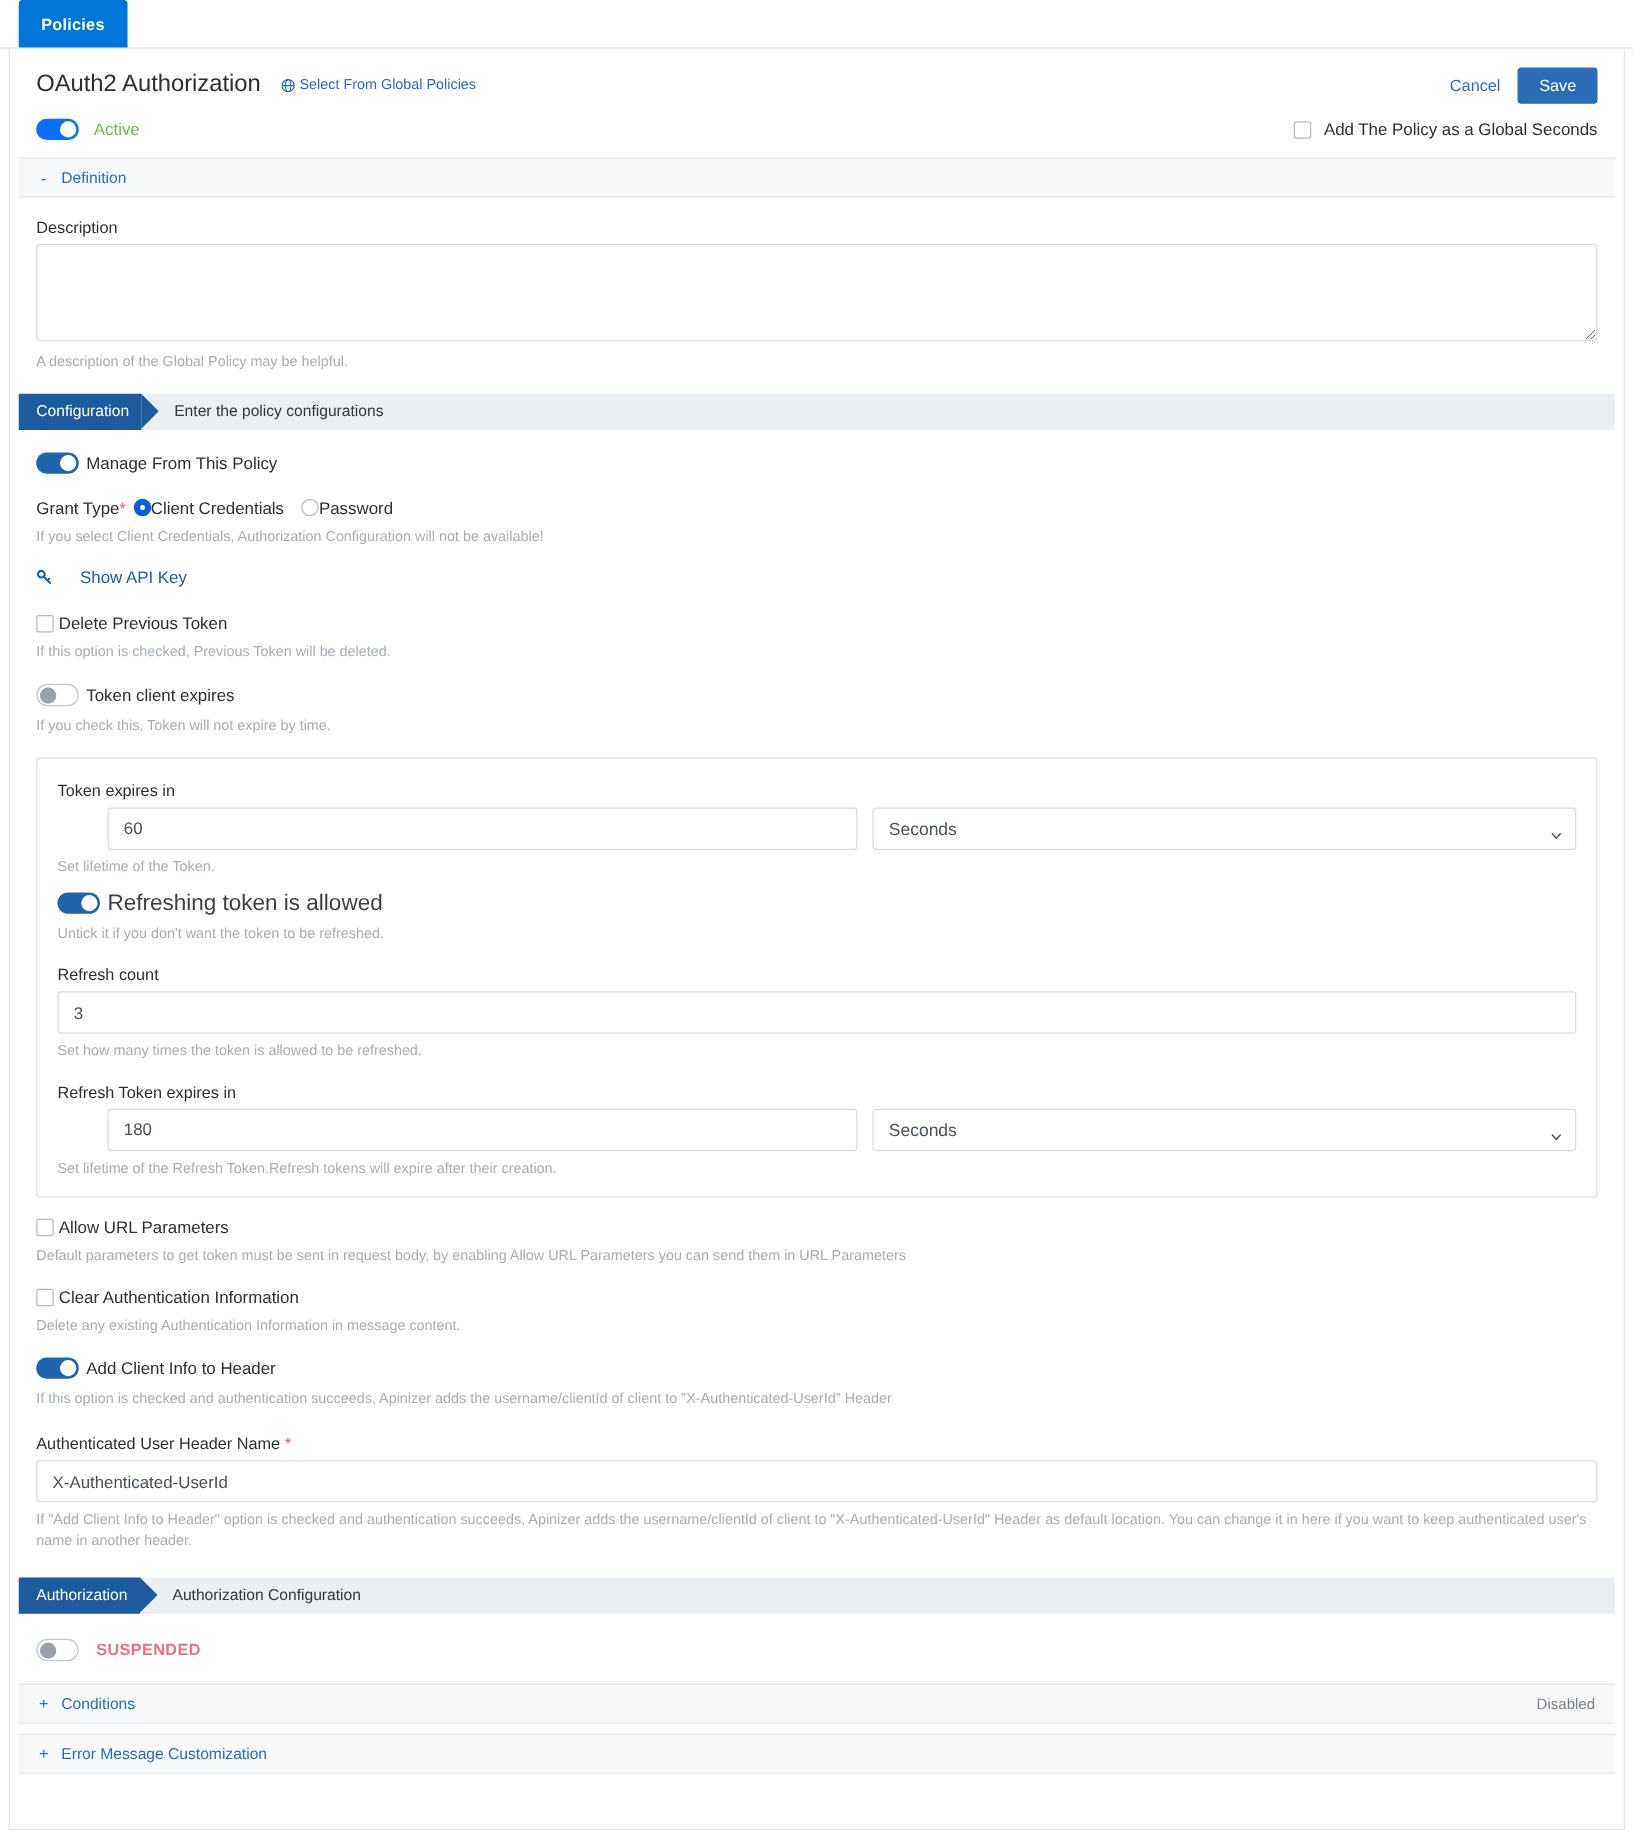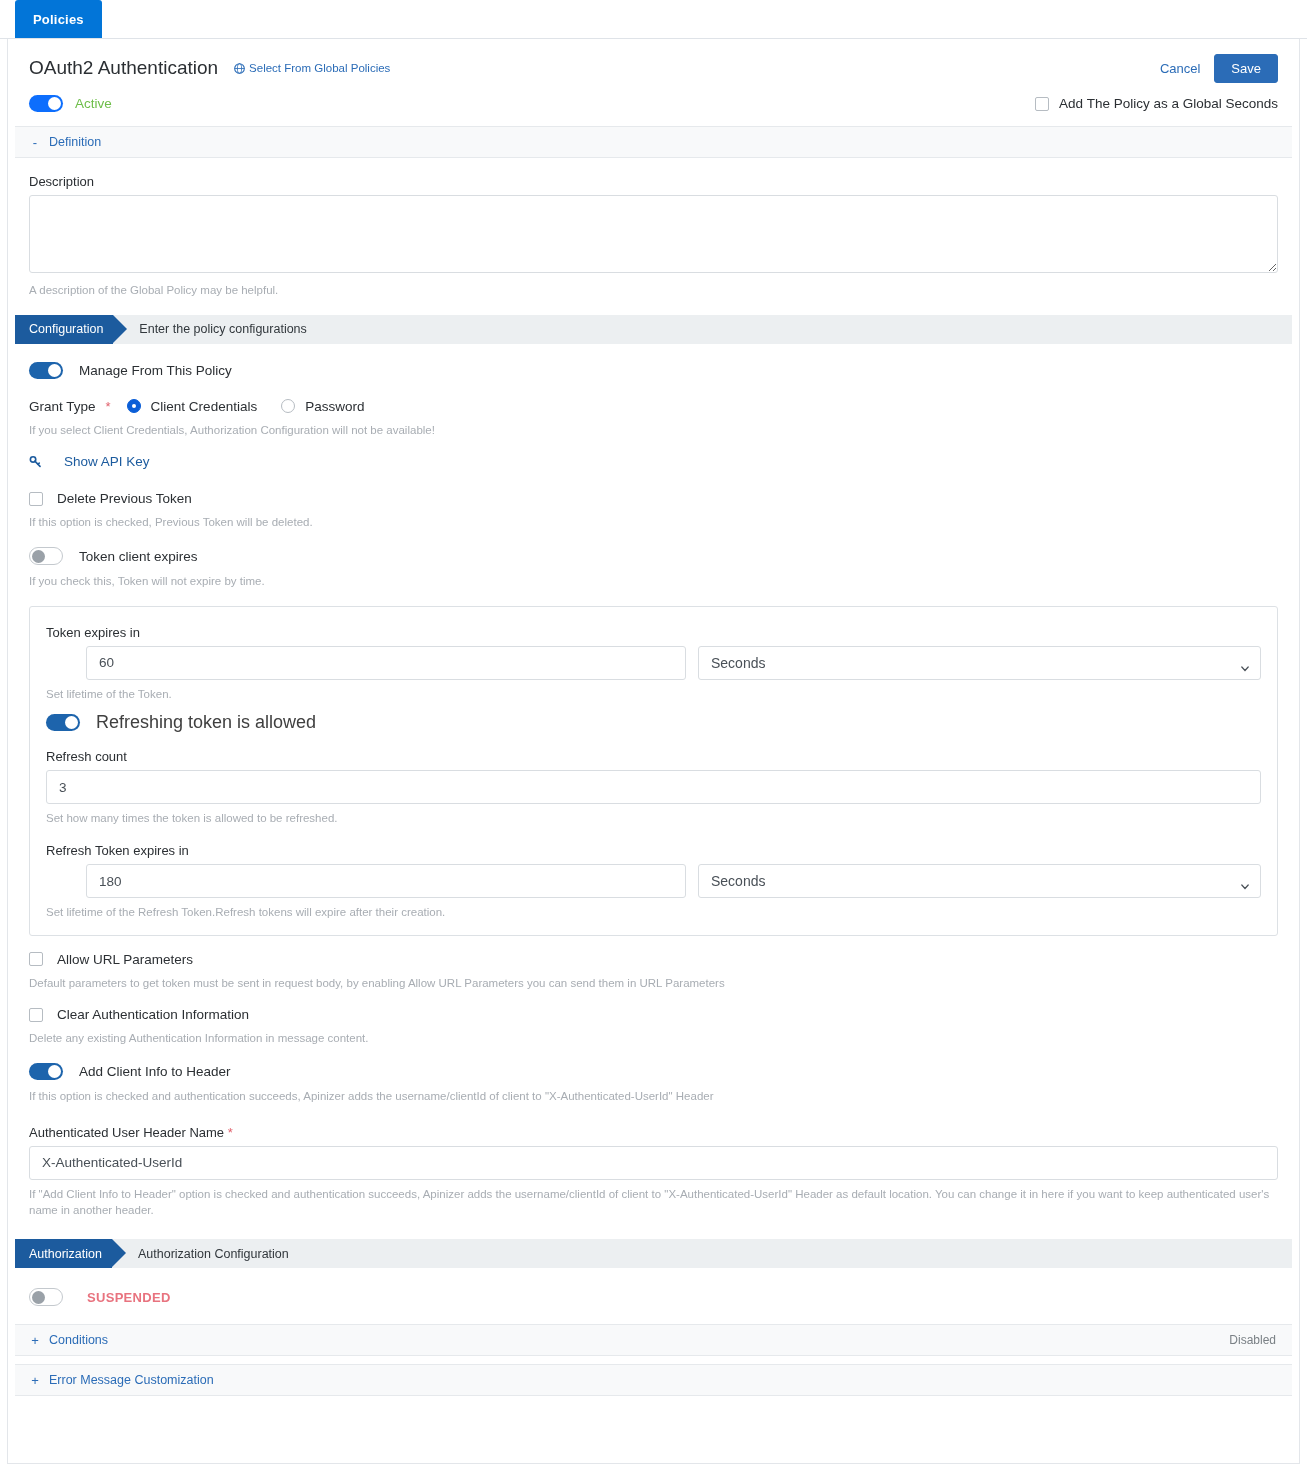--- a/index.html
+++ b/index.html
@@ -304,21 +304,20 @@
     position: absolute;
     right: 11px;
     top: 50%;
     margin-top: -3px;
     width: 8px; height: 8px;
   }
 
   .row-inline {
     display: flex;
     align-items: center;
-    gap: 10px;
     text-align: right;
   }
 
   .two-col {
     display: flex;
     gap: 12px;
     padding-left: 40px;
   }
   .two-col > .c1 { flex: 0 0 auto; width: 600px; }
   .two-col > .c2 { flex: 1 1 auto; }
@@ -359,21 +358,21 @@
 </head>
 <body>
 
 <div class="tabstrip">
   <div class="tab-active">Policies</div>
 </div>
 
 <div class="page">
 
   <div class="title-row">
-    <div class="policy-title">OAuth2 Authentication</div>
+    <div class="policy-title">OAuth2 Authorization</div>
     <div class="global-link">
       <span style="display:inline-flex;">
         <svg width="11" height="11" viewBox="0 0 16 16">
           <circle cx="8" cy="8" r="7" fill="none" stroke="#2b6cb7" stroke-width="1.6"></circle>
           <ellipse cx="8" cy="8" rx="3.1" ry="7" fill="none" stroke="#2b6cb7" stroke-width="1.2"></ellipse>
           <line x1="1" y1="8" x2="15" y2="8" stroke="#2b6cb7" stroke-width="1.2"></line>
         </svg>
       </span>
       <span>Select From Global Policies</span>
     </div>
@@ -481,20 +480,21 @@
         </div>
       </div>
       <div class="helper mt6">Set lifetime of the Token.</div>
 
       <div class="row-inline mt10">
         <span class="toggle on dark">
             <span class="knob"></span>
           </span>
         <span class="opt-label-sm" style="margin-left:6px;">Refreshing token is allowed</span>
       </div>
+      <div class="helper mt6">Untick it if you don't want the token to be refreshed.</div>
 
       <div class="field-label mt16">Refresh count</div>
       <input class="txt" value="3" style="">
       <div class="helper mt6">Set how many times the token is allowed to be refreshed.</div>
 
       <div class="field-label mt16">Refresh Token expires in</div>
       <div class="two-col">
         <div class="c1">
           <input class="txt" value="180" style="">
         </div>

